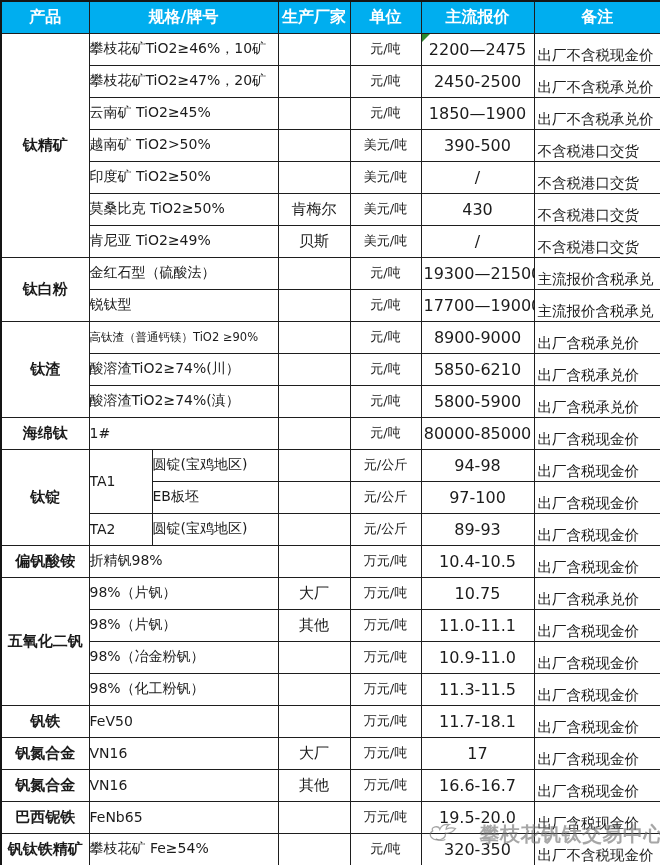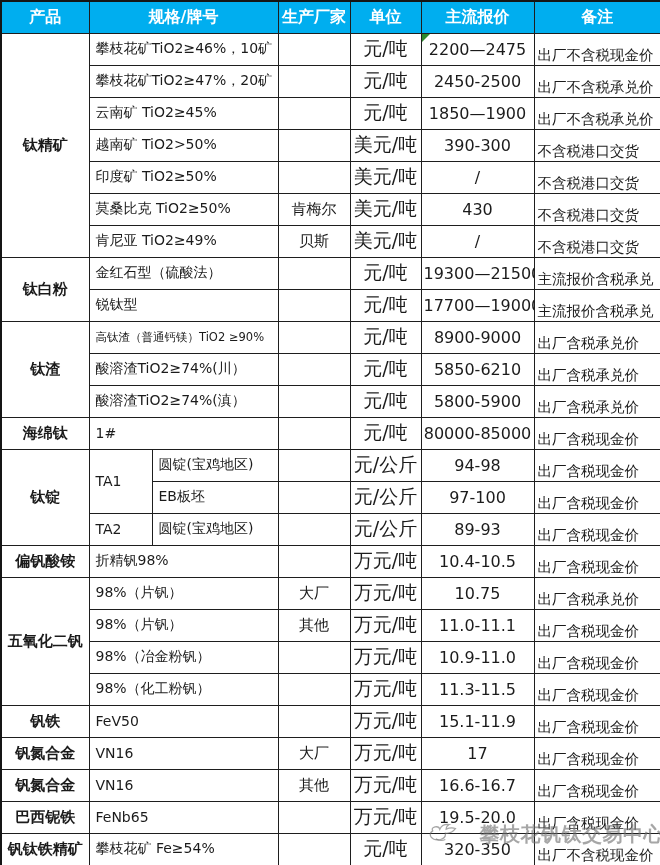--- a/index.html
+++ b/index.html
@@ -19,24 +19,24 @@
     overflow:hidden; white-space:nowrap;
     color:#1b1b1b;
   }
   thead th {
     background:#00AEEF; color:#ffffff;
     font-size:16px; font-weight:bold;
     height:32px; text-align:center; padding:0 2px;
   }
   tbody td { height:31px; font-size:15px; text-align:center; padding:0 2px; }
   td.product { font-weight:bold; font-size:15px;margin-left:11px; }
-  td.spec { text-align:left; padding:0 2px 0 6px; font-size:14px;margin-left:20px; }
+  td.spec { text-align:left; padding:0 2px 0 0; font-size:14px;margin-left:20px; }
   td.spec.compact { font-size:11.5px; }
   td.vendor { font-size:15px; }
-  td.unit { font-size:19px; }
+  td.unit { font-size:13px; }
   td.price { font-size:16px; position:relative; }
   td.price.flag::before {
     content:""; position:absolute; top:0; left:0;
     border-top:8px solid #2d8a2d; border-right:8px solid transparent;
   }
   td.note { text-align:left; padding:12px 1px 0 3px; font-size:14.5px; }
   .watermark {
     position:absolute; left:428px; top:814px; width:236px; height:40px;
     display:flex; align-items:center; gap:20px;
     color:rgba(112,112,112,0.62);
@@ -91,21 +91,21 @@
           <td colspan="2" class="spec">云南矿 TiO2≥45%</td>
           <td class="vendor"></td>
           <td class="unit">元/吨</td>
           <td class="price">1850—1900</td>
           <td class="note">出厂不含税承兑价</td>
         </tr>
         <tr>
           <td colspan="2" class="spec">越南矿 TiO2&gt;50%</td>
           <td class="vendor"></td>
           <td class="unit">美元/吨</td>
-          <td class="price">390-300</td>
+          <td class="price">390-500</td>
           <td class="note">不含税港口交货</td>
         </tr>
         <tr>
           <td colspan="2" class="spec">印度矿 TiO2≥50%</td>
           <td class="vendor"></td>
           <td class="unit">美元/吨</td>
           <td class="price">/</td>
           <td class="note">不含税港口交货</td>
         </tr>
         <tr>
@@ -226,21 +226,21 @@
           <td class="vendor"></td>
           <td class="unit">万元/吨</td>
           <td class="price">11.3-11.5</td>
           <td class="note">出厂含税现金价</td>
         </tr>
         <tr>
           <td class="product">钒铁</td>
           <td colspan="2" class="spec">FeV50</td>
           <td class="vendor"></td>
           <td class="unit">万元/吨</td>
-          <td class="price">15.1-11.9</td>
+          <td class="price">11.7-18.1</td>
           <td class="note">出厂含税现金价</td>
         </tr>
         <tr>
           <td class="product">钒氮合金</td>
           <td colspan="2" class="spec">VN16</td>
           <td class="vendor">大厂</td>
           <td class="unit">万元/吨</td>
           <td class="price">17</td>
           <td class="note">出厂含税现金价</td>
         </tr>

